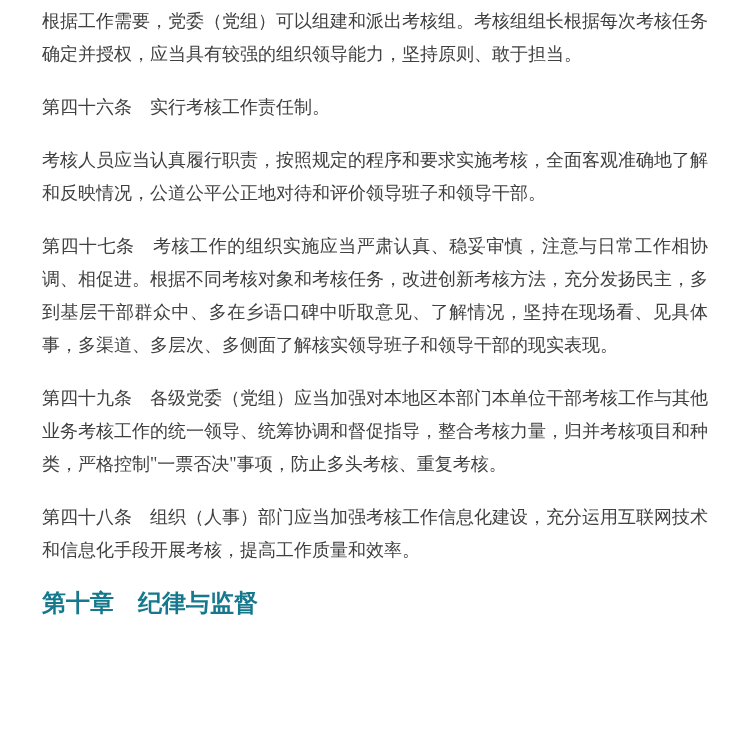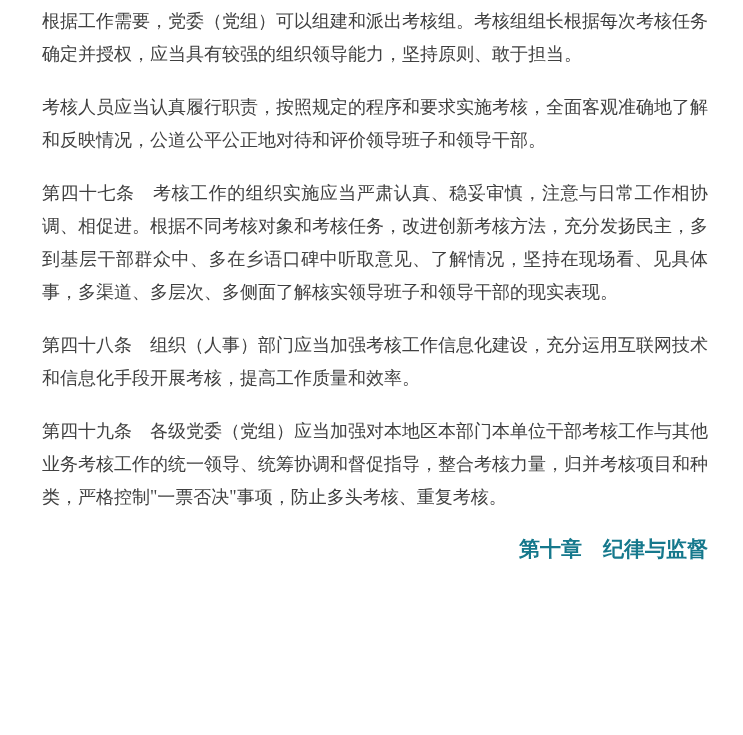--- a/index.html
+++ b/index.html
@@ -24,31 +24,31 @@
     margin: 0 0 20px 0;
     font-size: 18px;
     line-height: 33px;
     color: #404040;
     text-align: justify;
     text-justify: inter-ideograph;
     word-break: break-all;
   }
   .chapter-heading {
     margin: 0 0 22px 0;
-    font-size: 21px;
+    font-size: 24px;
     line-height: 33px;
     font-weight: bold;
     color: #15788c;
-    text-align: right;
-    font-family: Liberation Mono, monospace;
+    text-align: left;
   }
 </style>
 </head>
 <body>
 
 <div class="page">
   <p class="para">根据工作需要，党委（党组）可以组建和派出考核组。考核组组长根据每次考核任务确定并授权，应当具有较强的组织领导能力，坚持原则、敢于担当。</p>
+  <p class="para">第四十六条　实行考核工作责任制。</p>
   <p class="para">考核人员应当认真履行职责，按照规定的程序和要求实施考核，全面客观准确地了解和反映情况，公道公平公正地对待和评价领导班子和领导干部。</p>
   <p class="para">第四十七条　考核工作的组织实施应当严肃认真、稳妥审慎，注意与日常工作相协调、相促进。根据不同考核对象和考核任务，改进创新考核方法，充分发扬民主，多到基层干部群众中、多在乡语口碑中听取意见、了解情况，坚持在现场看、见具体事，多渠道、多层次、多侧面了解核实领导班子和领导干部的现实表现。</p>
+  <p class="para">第四十九条　各级党委（党组）应当加强对本地区本部门本单位干部考核工作与其他业务考核工作的统一领导、统筹协调和督促指导，整合考核力量，归并考核项目和种类，严格控制"一票否决"事项，防止多头考核、重复考核。</p>
   <p class="para">第四十八条　组织（人事）部门应当加强考核工作信息化建设，充分运用互联网技术和信息化手段开展考核，提高工作质量和效率。</p>
-  <p class="para">第四十九条　各级党委（党组）应当加强对本地区本部门本单位干部考核工作与其他业务考核工作的统一领导、统筹协调和督促指导，整合考核力量，归并考核项目和种类，严格控制"一票否决"事项，防止多头考核、重复考核。</p>
   <h2 class="chapter-heading">第十章　纪律与监督</h2>
 </div>
 
 </body></html>

